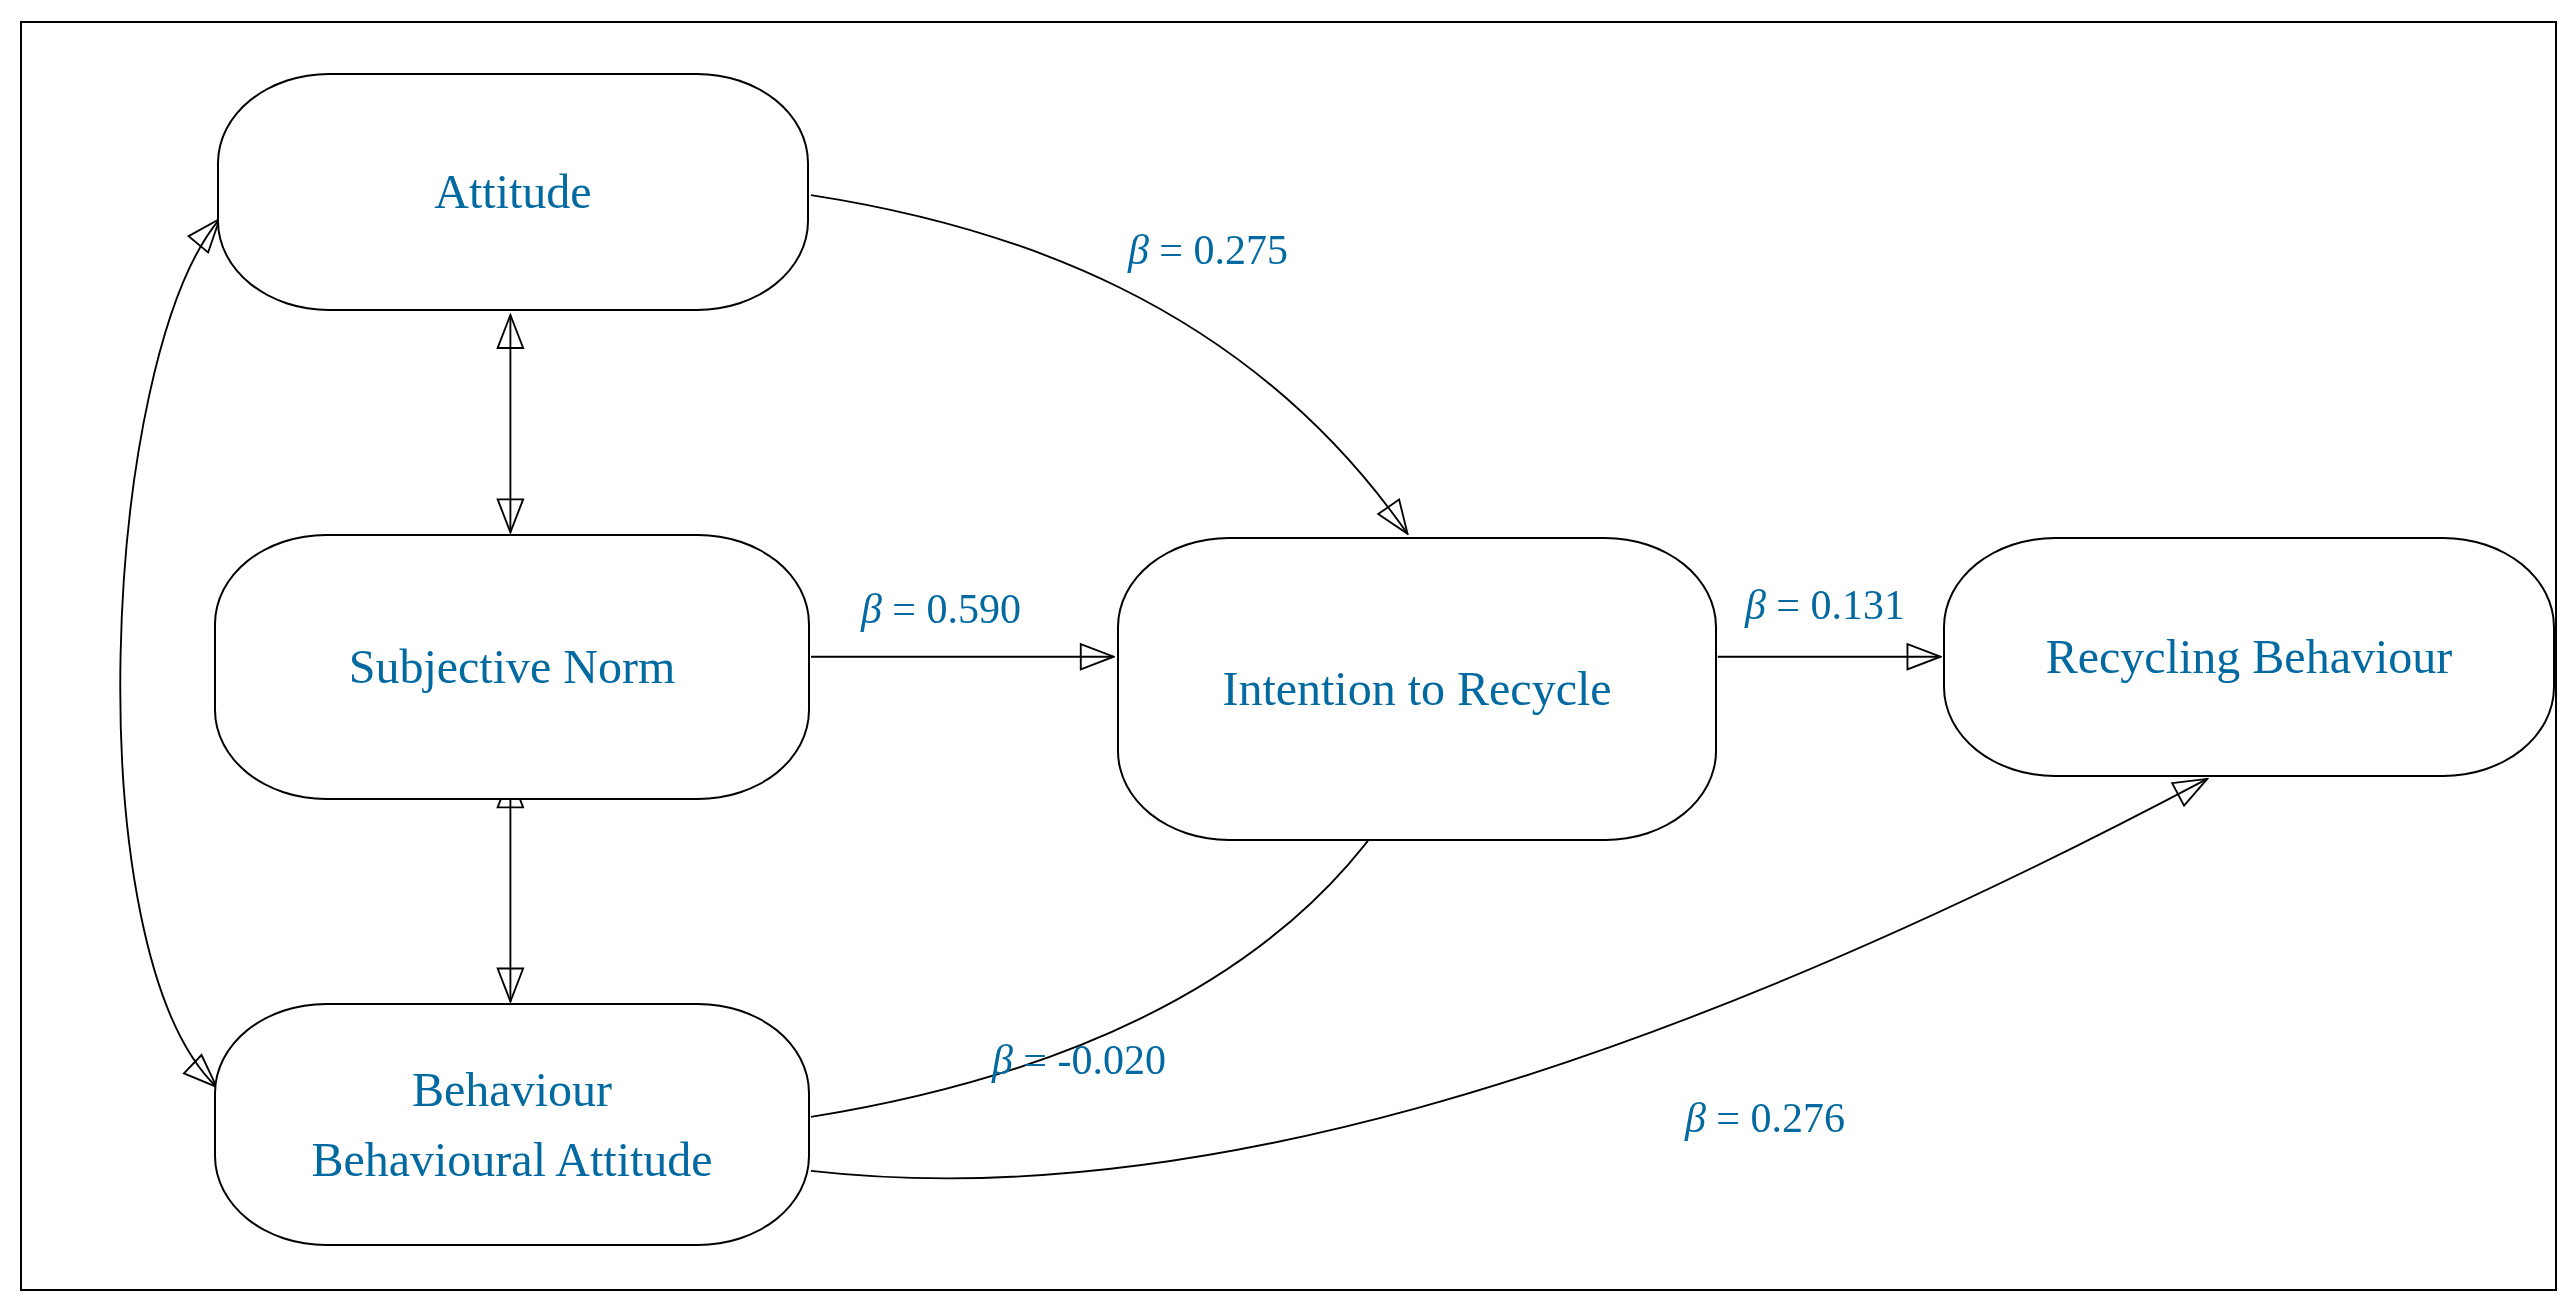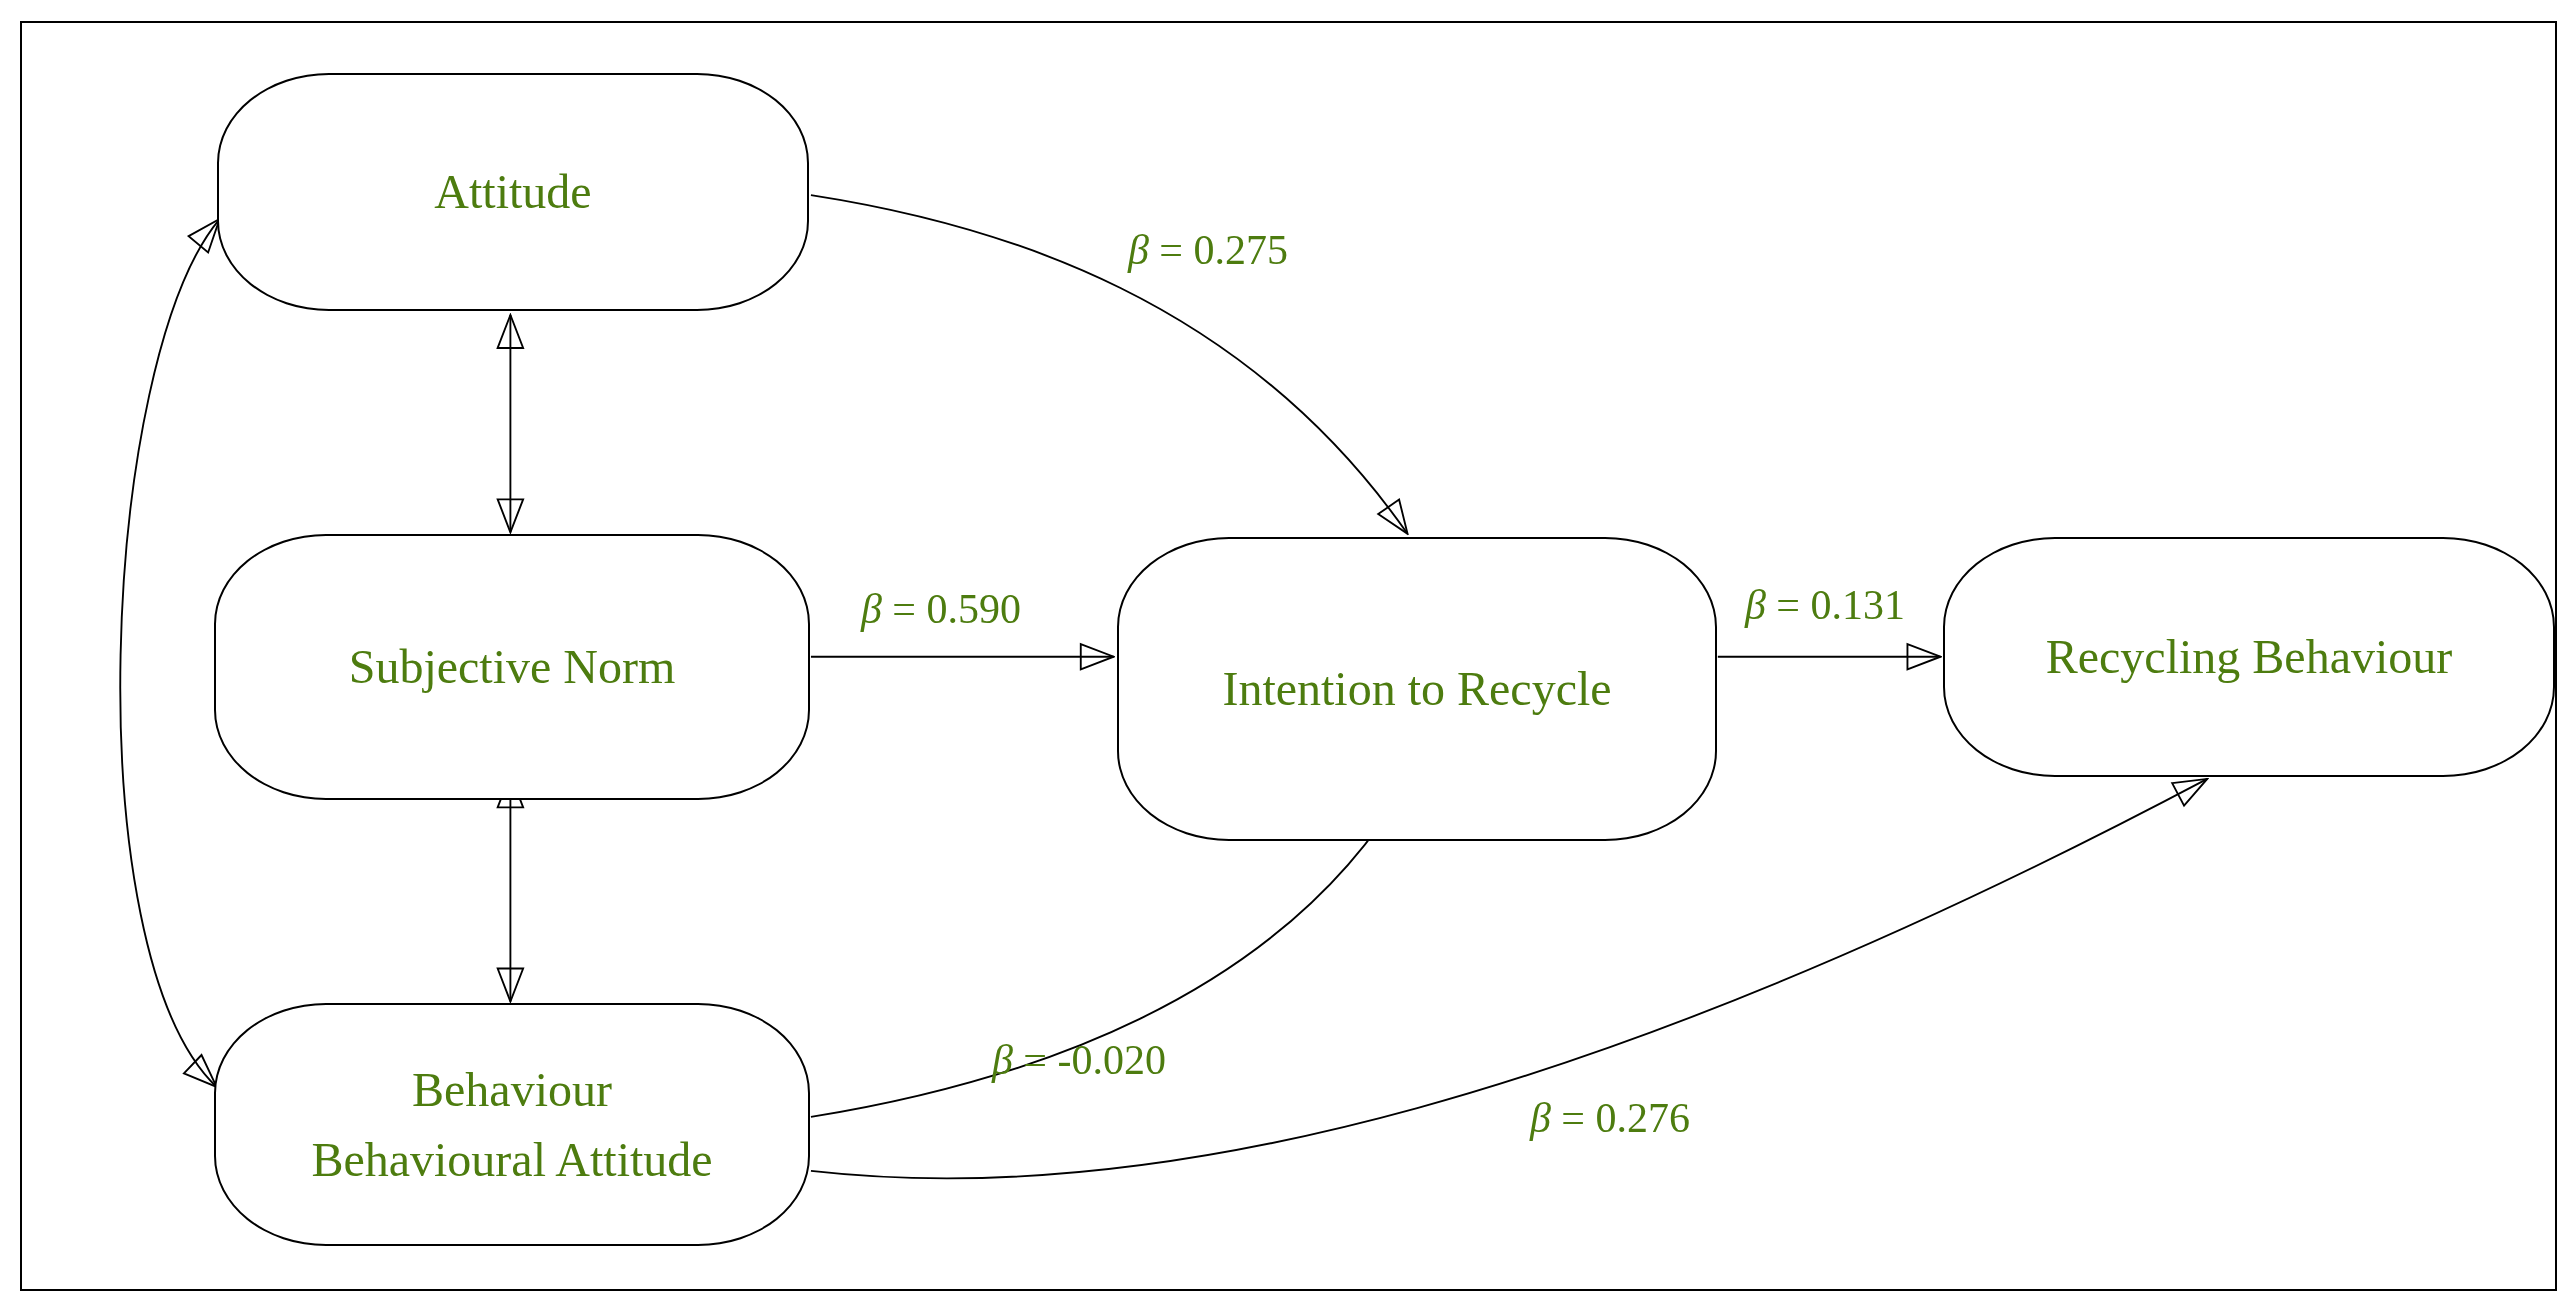--- a/index.html
+++ b/index.html
@@ -6,21 +6,21 @@
     margin: 0;
     padding: 0;
     background: #ffffff;
   }
   .stage {
     position: relative;
     width: 2576px;
     height: 1309px;
     background: #ffffff;
     font-family: "Liberation Serif", "DejaVu Serif", serif;
-    color: #4d7c0f;
+    color: #0369a1;
     overflow: hidden;
   }
   .frame {
     position: absolute;
     left: 19.5px;
     top: 21px;
     right: 19.5px;
     bottom: 18px;
     border: 2.2px solid #000000;
     pointer-events: none;
@@ -61,21 +61,21 @@
     position: absolute;
     transform: translate(-50%, -50%);
     font-size: 42px;
     white-space: nowrap;
   }
   .beta::first-letter { font-style: italic; }
   .beta-att-int { left: 1208px; top: 250px; }
   .beta-sn-int  { left: 941px; top: 609px; }
   .beta-int-beh { left: 1825px; top: 605px; }
   .beta-pbc-int { left: 1079px; top: 1060px; }
-  .beta-pbc-beh { left: 1610px; top: 1118px; }
+  .beta-pbc-beh { left: 1765px; top: 1118px; }
 </style>
 </head>
 <body>
 
 <div class="stage">
 
   <svg class="arrows" viewBox="0 0 3437 1746" xmlns="http://www.w3.org/2000/svg">
     <defs>
       <marker id="arrow" viewBox="0 0 48 40" refX="46" refY="20" markerWidth="48" markerHeight="40" markerUnits="userSpaceOnUse" orient="auto-start-reverse">
         <path d="M2,3 L46,20 L2,37 Z" fill="#000000" stroke="none"></path>

